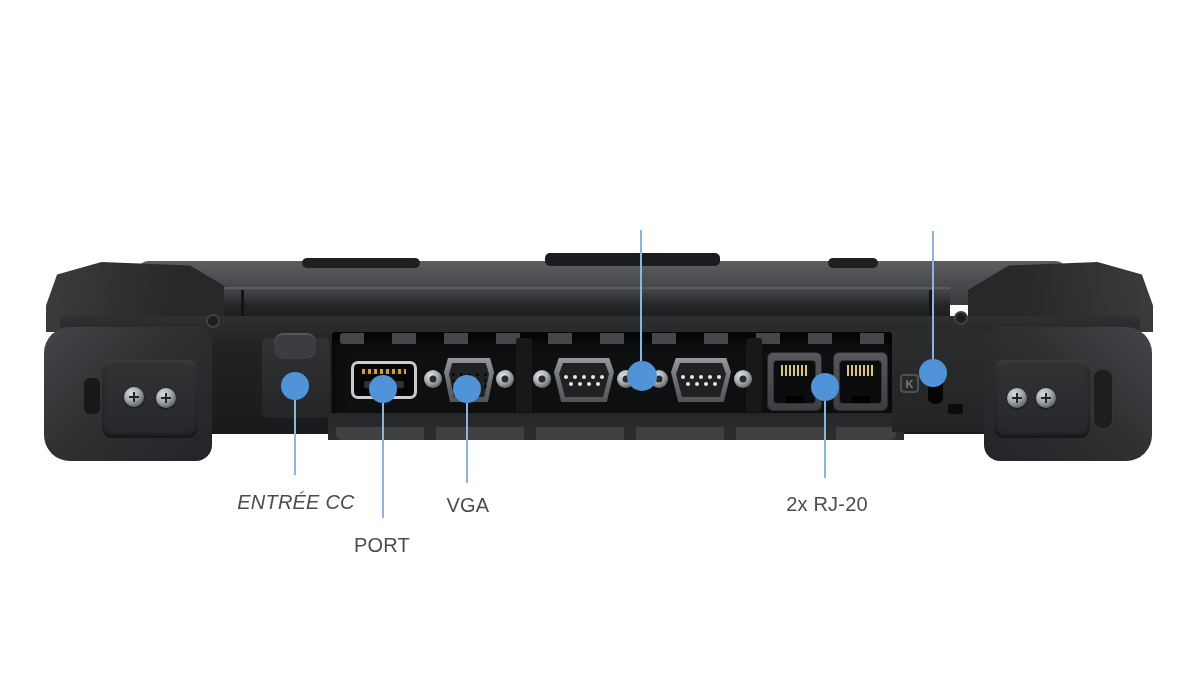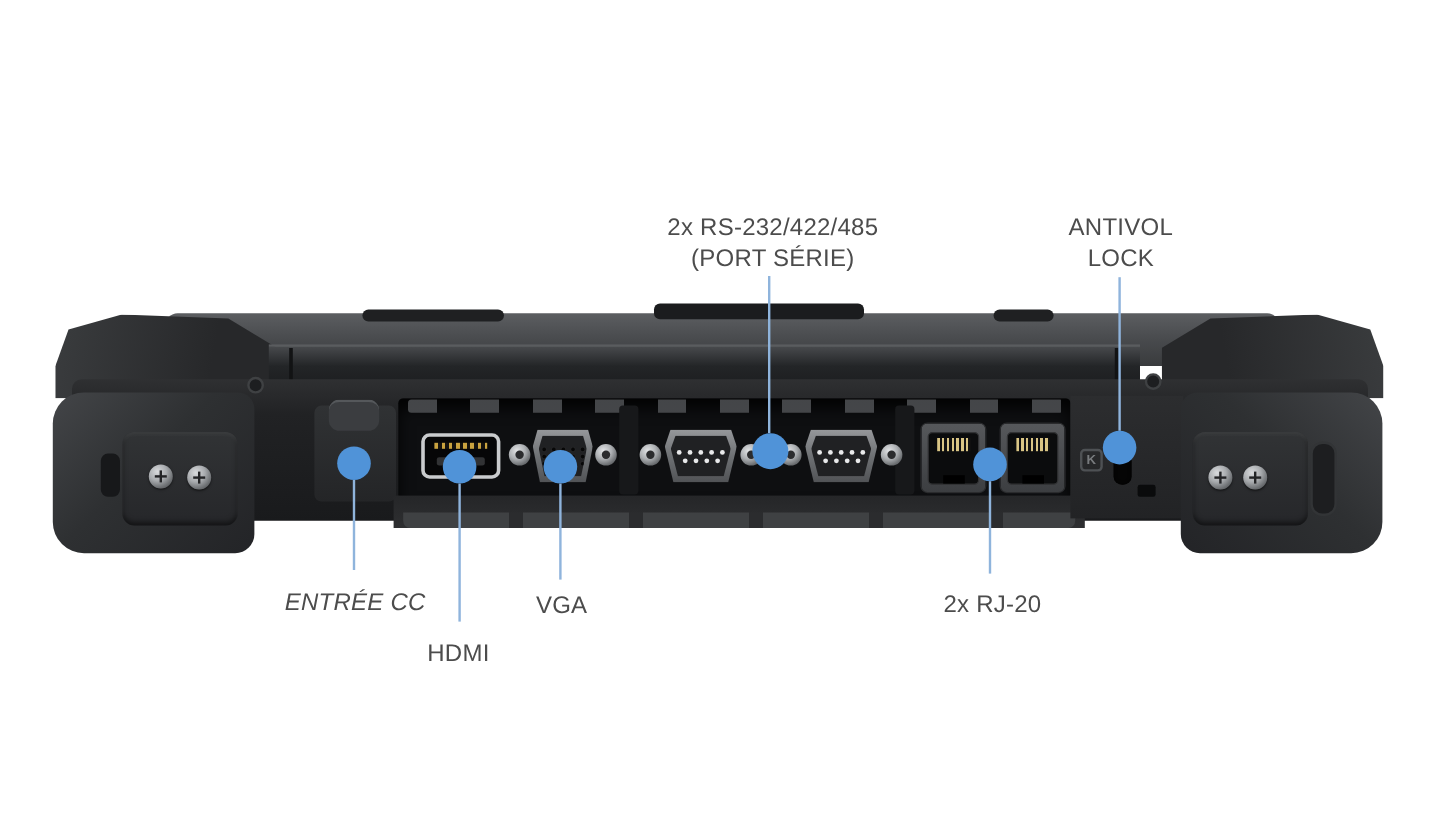--- a/index.html
+++ b/index.html
@@ -260,37 +260,33 @@
       </div>
     </div>
     <div class="abs rj45 rj45-2">
       <div class="abs rj45-cavity">
         <div class="abs rj45-pins"></div>
         <div class="abs rj45-notch"></div>
       </div>
     </div>
   </div>
 
-  <div class="callout-label" style="left:644px;top:177px;">2x RS-232/422/485
-(PORT SÉRIE)</div>
   <div class="callout-line" style="left:640px;top:230px;height:131px;"></div>
   <div class="callout-dot" style="left:627px;top:361px;width:30px;height:30px;"></div>
 
-  <div class="callout-label" style="left:934px;top:177px;">ANTIVOL
-LOCK</div>
   <div class="callout-line" style="left:932px;top:231px;height:128px;"></div>
   <div class="callout-dot" style="left:919px;top:359px;width:28px;height:28px;"></div>
 
   <div class="callout-dot" style="left:281px;top:372px;width:28px;height:28px;"></div>
   <div class="callout-line" style="left:294px;top:400px;height:75px;"></div>
   <div class="callout-label" style="left:296px;top:489px;font-style:italic;">ENTRÉE CC</div>
 
   <div class="callout-dot" style="left:369px;top:375px;width:28px;height:28px;"></div>
   <div class="callout-line" style="left:382px;top:403px;height:115px;"></div>
-  <div class="callout-label" style="left:382px;top:532px;">HDMI</div>
+  <div class="callout-label" style="left:382px;top:532px;">PORT</div>
 
   <div class="callout-dot" style="left:453px;top:375px;width:28px;height:28px;"></div>
   <div class="callout-line" style="left:466px;top:403px;height:80px;"></div>
   <div class="callout-label" style="left:468px;top:492px;">VGA</div>
 
   <div class="callout-dot" style="left:811px;top:373px;width:28px;height:28px;"></div>
   <div class="callout-line" style="left:824px;top:401px;height:77px;"></div>
   <div class="callout-label" style="left:827px;top:491px;">2x RJ-20</div>
 
 </div>

